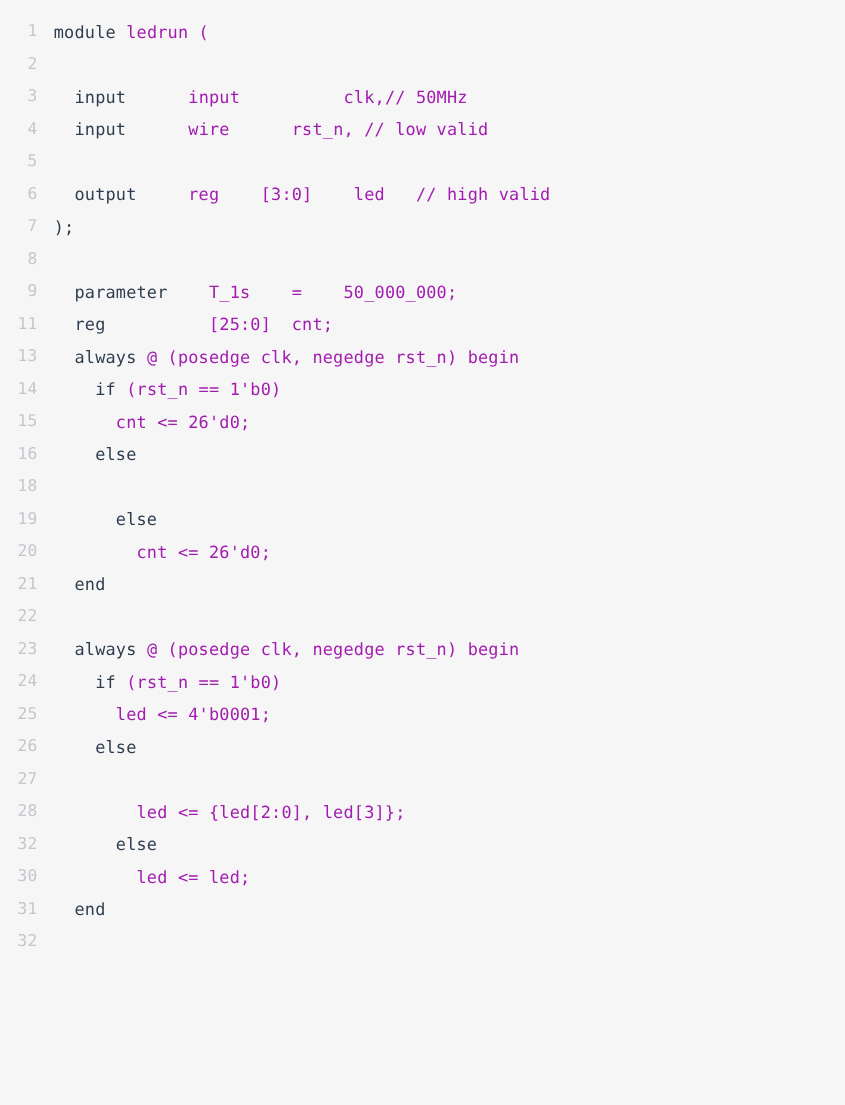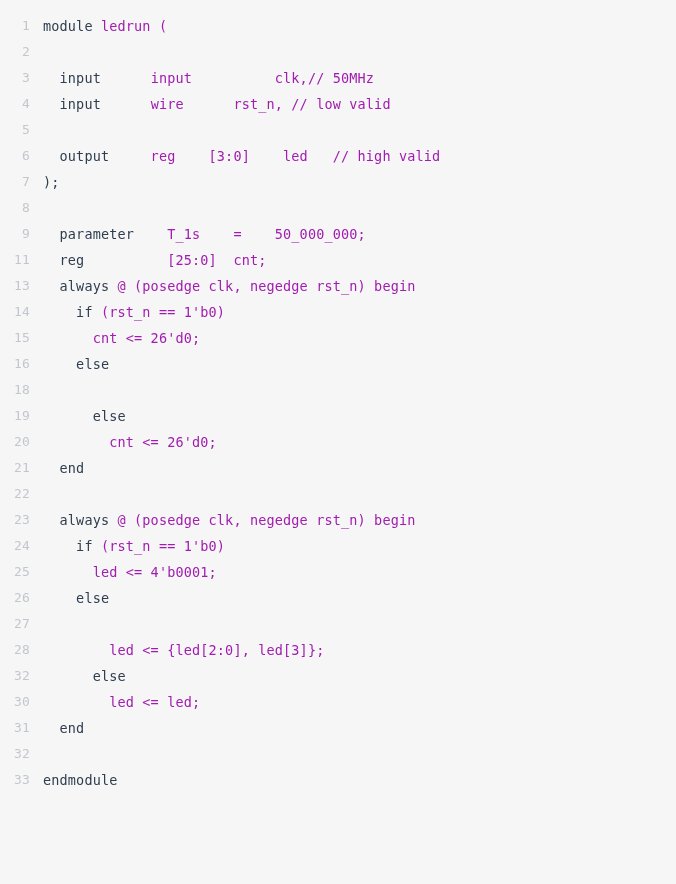--- a/index.html
+++ b/index.html
@@ -81,15 +81,14 @@
       <div class="code-line"><span class="line-number">23</span><span class="line-content"><span class="tok-kw">  always </span><span class="tok-id">@ (posedge clk, negedge rst_n) begin</span></span></div>
       <div class="code-line"><span class="line-number">24</span><span class="line-content"><span class="tok-kw">    if </span><span class="tok-id">(rst_n == 1'b0)</span></span></div>
       <div class="code-line"><span class="line-number">25</span><span class="line-content"><span class="tok-id">      led &lt;= 4'b0001;</span></span></div>
       <div class="code-line"><span class="line-number">26</span><span class="line-content"><span class="tok-kw">    else</span></span></div>
       <div class="code-line"><span class="line-number">27</span></div>
       <div class="code-line"><span class="line-number">28</span><span class="line-content"><span class="tok-id">        led &lt;= {led[2:0], led[3]};</span></span></div>
       <div class="code-line"><span class="line-number">32</span><span class="line-content"><span class="tok-kw">      else</span></span></div>
       <div class="code-line"><span class="line-number">30</span><span class="line-content"><span class="tok-id">        led &lt;= led;</span></span></div>
       <div class="code-line"><span class="line-number">31</span><span class="line-content"><span class="tok-kw">  end</span></span></div>
       <div class="code-line"><span class="line-number">32</span><span class="line-content"></span></div>
-      <div class="code-line"><span class="line-number">33</span><span class="line-content"><span class="tok-kw">endmodule</span></span></div>
     </div>
 </div>
 
 </body></html>

